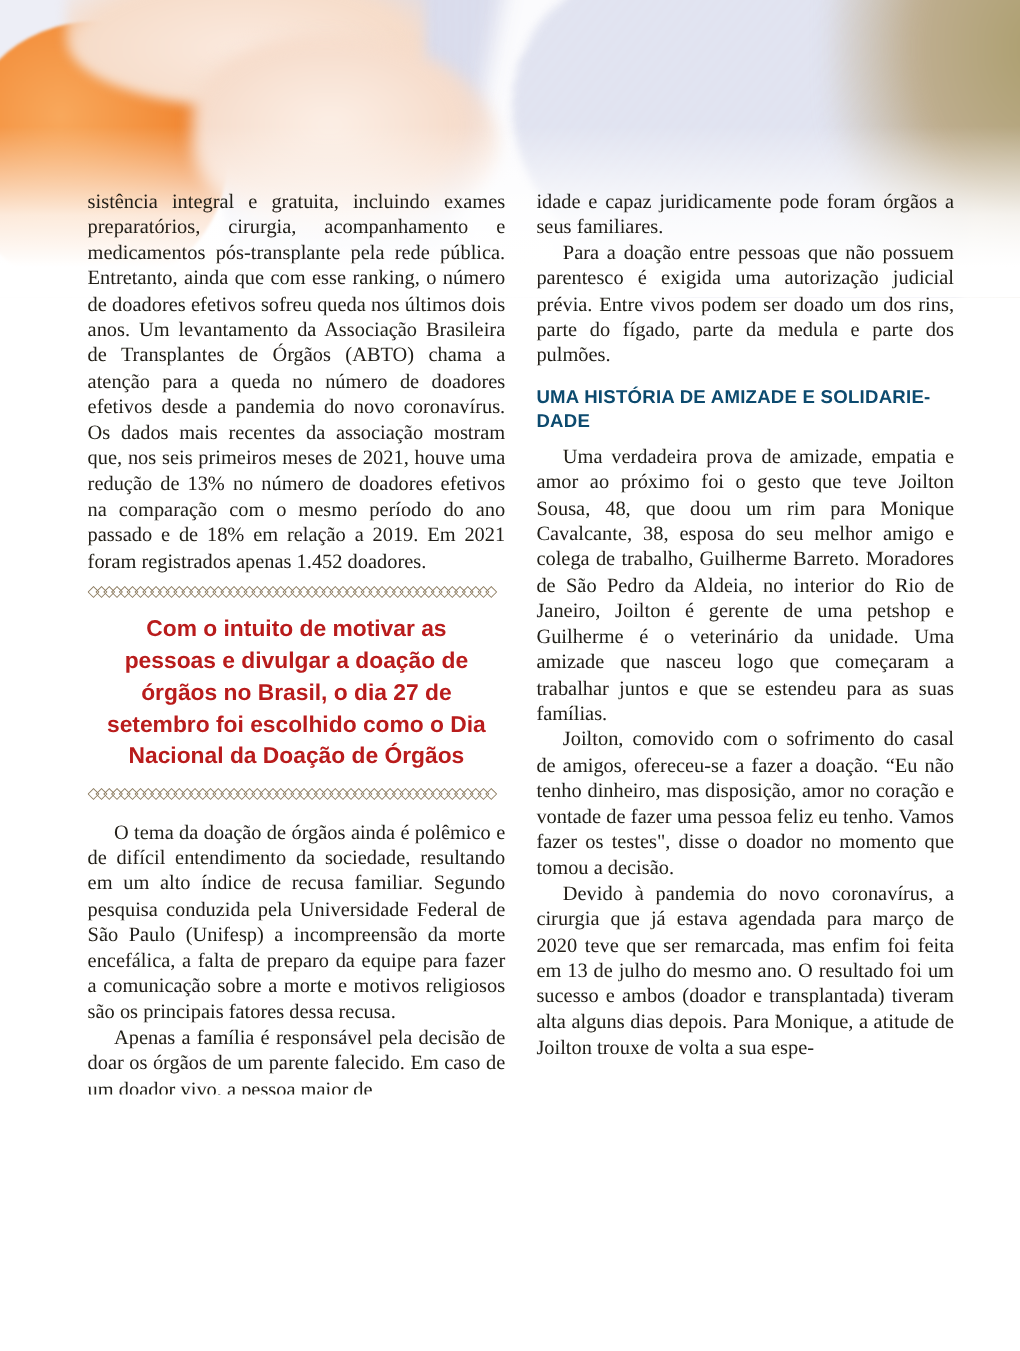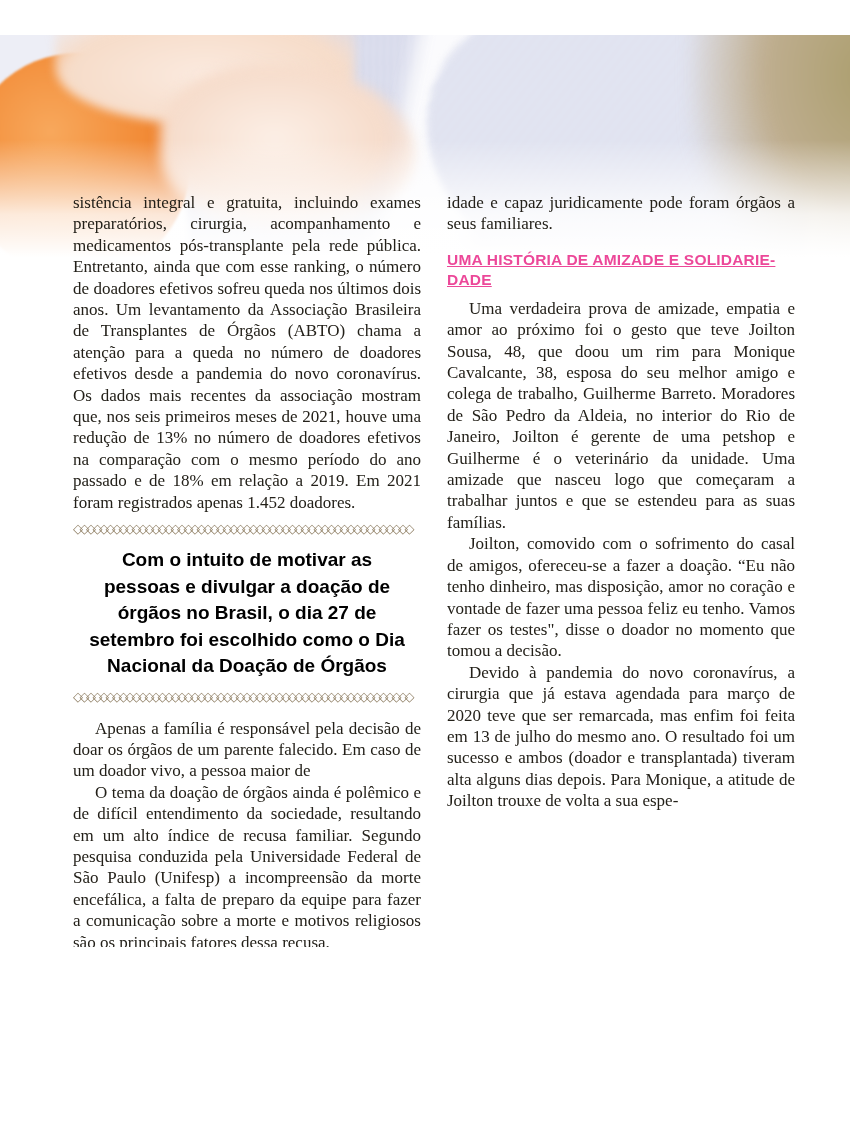--- a/index.html
+++ b/index.html
@@ -1,17 +1,17 @@
 <!DOCTYPE html>
 <html lang="pt"><head>
 <meta charset="utf-8">
 <style>
   html,body{margin:0;padding:0;}
   body{width:850px;height:1126px;background:#ffffff;font-family:"Liberation Serif",serif;}
-  .page{position:relative;width:850px;height:912px;overflow:hidden;background:#fff;margin-top:35px;}
+  .page{position:relative;width:850px;height:912px;overflow:hidden;background:#fff;}
 
   
   .hero{position:absolute;left:0;top:0;width:850px;height:248px;overflow:hidden;background:#fdfdfe;z-index:0;}
   .hero div{position:absolute;}
   .ph-stripes-topleft{left:-20px;top:-20px;width:260px;height:110px;
     background:repeating-linear-gradient(90deg,#ccd0e6 0px,#f4f5fb 3.5px,#ccd0e6 7px);
     filter:blur(4px);opacity:.55;}
   .ph-stripes-torso{left:185px;top:-15px;width:330px;height:235px;
     background:repeating-linear-gradient(92deg,#c3c7e0 0px,#f1f2f9 3.5px,#c3c7e0 7px);
     filter:blur(2.5px);transform:rotate(-2deg);}
@@ -38,26 +38,26 @@
   
   .content{position:absolute;left:73px;top:157px;width:722px;display:flex;gap:26px;z-index:1;}
   .col{width:348px;}
   .col p{margin:0;font-size:17px;line-height:21.4px;color:#232019;text-align:justify;}
   .col p.ind{text-indent:22px;}
 
   .divider{width:100%;overflow:hidden;white-space:nowrap;color:#8b7a5e;
     font-family:"DejaVu Sans",sans-serif;font-size:13px;line-height:13px;letter-spacing:-3.5px;
     margin:9px 0 7px 0;}
 
-  .pull-quote{font-family:"Liberation Sans",sans-serif;font-weight:bold;color:#000000;
+  .pull-quote{font-family:"Liberation Sans",sans-serif;font-weight:bold;color:#b91c1c;
     font-size:19px;line-height:26.5px;text-align:center;white-space:pre-line;margin:12px 0 10px 0;}
 
-  .sec-heading{font-family:"Liberation Sans",sans-serif;font-weight:bold;color:#ec4899;
+  .sec-heading{font-family:"Liberation Sans",sans-serif;font-weight:bold;color:#0c4a6e;
     font-size:15.5px;line-height:20px;letter-spacing:.2px;white-space:pre-line;
-    margin:15px 0 8px 0;text-decoration:underline;}
+    margin:15px 0 8px 0;}
 
   .sp{height:8px;}
 
   
   .footer-rule{position:absolute;left:413px;top:1071px;width:352px;border-top:1.5px dotted #3a3a3a;z-index:1;}
   .footer{position:absolute;top:1081px;right:85px;z-index:1;font-size:13.5px;color:#1c1c1c;
     display:flex;align-items:baseline;gap:7px;}
   .footer .mag{font-family:"Liberation Sans",sans-serif;font-weight:bold;font-size:13.5px;}
   .footer .sep{color:#777;font-weight:normal;font-size:14px;}
   .footer .issue{font-family:"Liberation Serif",serif;font-size:14px;}
@@ -87,26 +87,27 @@
     <div class="col">
       <p>sistência integral e gratuita, incluindo exames preparatórios, cirurgia, acompanhamento e medicamentos pós-transplante pela rede pública. Entretanto, ainda que com esse ranking, o número de doadores efetivos sofreu queda nos últimos dois anos. Um levantamento da Associação Brasileira de Transplantes de Órgãos (ABTO) chama a atenção para a queda no número de doadores efetivos desde a pandemia do novo coronavírus. Os dados mais recentes da associação mostram que, nos seis primeiros meses de 2021, houve uma redução de 13% no número de doadores efetivos na comparação com o mesmo período do ano passado e de 18% em relação a 2019. Em 2021 foram registrados apenas 1.452 doadores.</p>
       <div class="divider">◇◇◇◇◇◇◇◇◇◇◇◇◇◇◇◇◇◇◇◇◇◇◇◇◇◇◇◇◇◇◇◇◇◇◇◇◇◇◇◇◇◇◇◇◇◇◇◇◇◇◇◇</div>
       <div class="pull-quote">Com o intuito de motivar as
 pessoas e divulgar a doação de
 órgãos no Brasil, o dia 27 de
 setembro foi escolhido como o Dia
 Nacional da Doação de Órgãos</div>
       <div class="divider">◇◇◇◇◇◇◇◇◇◇◇◇◇◇◇◇◇◇◇◇◇◇◇◇◇◇◇◇◇◇◇◇◇◇◇◇◇◇◇◇◇◇◇◇◇◇◇◇◇◇◇◇</div>
       <div class="sp"></div>
+      <p class="ind">O tema da doação de órgãos ainda é polêmico e de difícil entendimento da sociedade, resultando em um alto índice de recusa familiar. Segundo pesquisa conduzida pela Universidade Federal de São Paulo (Unifesp) a incompreensão da morte encefálica, a falta de preparo da equipe para fazer a comunicação sobre a morte e motivos religiosos são os principais fatores dessa recusa.</p>
       <p class="ind">Apenas a família é responsável pela decisão de doar os órgãos de um parente falecido. Em caso de um doador vivo, a pessoa maior de</p>
-      <p class="ind">O tema da doação de órgãos ainda é polêmico e de difícil entendimento da sociedade, resultando em um alto índice de recusa familiar. Segundo pesquisa conduzida pela Universidade Federal de São Paulo (Unifesp) a incompreensão da morte encefálica, a falta de preparo da equipe para fazer a comunicação sobre a morte e motivos religiosos são os principais fatores dessa recusa.</p>
     </div>
 
     <div class="col">
       <p>idade e capaz juridicamente pode foram órgãos a seus familiares.</p>
+      <p class="ind">Para a doação entre pessoas que não possuem parentesco é exigida uma autorização judicial prévia. Entre vivos podem ser doado um dos rins, parte do fígado, parte da medula e parte dos pulmões.</p>
       <h2 class="sec-heading">UMA HISTÓRIA DE AMIZADE E SOLIDARIE-
 DADE</h2>
       <p class="ind">Uma verdadeira prova de amizade, empatia e amor ao próximo foi o gesto que teve Joilton Sousa, 48, que doou um rim para Monique Cavalcante, 38, esposa do seu melhor amigo e colega de trabalho, Guilherme Barreto. Moradores de São Pedro da Aldeia, no interior do Rio de Janeiro, Joilton é gerente de uma petshop e Guilherme é o veterinário da unidade. Uma amizade que nasceu logo que começaram a trabalhar juntos e que se estendeu para as suas famílias.</p>
       <p class="ind">Joilton, comovido com o sofrimento do casal de amigos, ofereceu-se a fazer a doação. “Eu não tenho dinheiro, mas disposição, amor no coração e vontade de fazer uma pessoa feliz eu tenho. Vamos fazer os testes", disse o doador no momento que tomou a decisão.</p>
       <p class="ind">Devido à pandemia do novo coronavírus, a cirurgia que já estava agendada para março de 2020 teve que ser remarcada, mas enfim foi feita em 13 de julho do mesmo ano. O resultado foi um sucesso e ambos (doador e transplantada) tiveram alta alguns dias depois. Para Monique, a atitude de Joilton trouxe de volta a sua espe-</p>
     </div>
 
   </div>
 
   <div class="footer-rule"></div>

